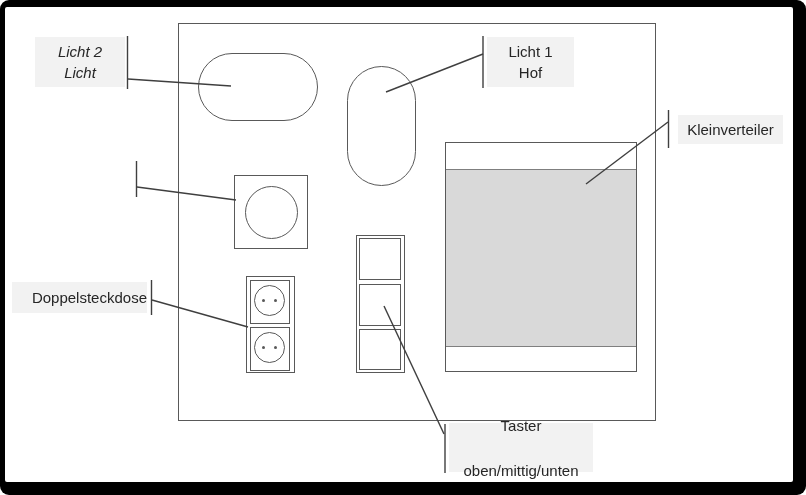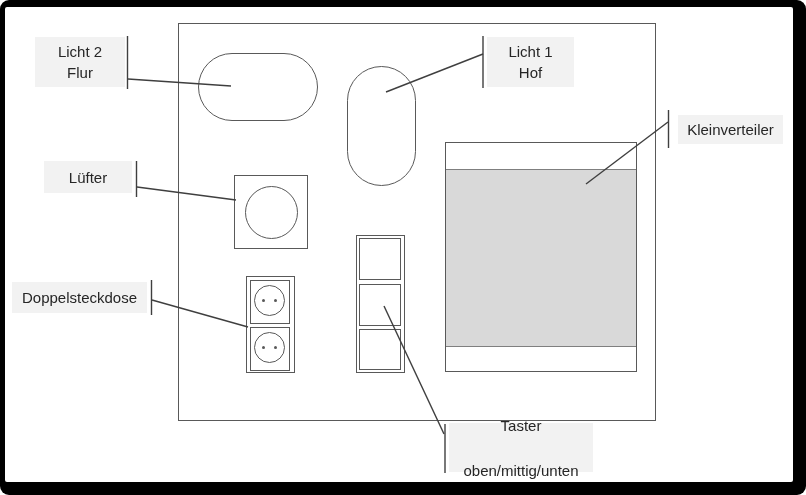--- a/index.html
+++ b/index.html
@@ -91,25 +91,25 @@
     border-bottom:1.4px solid var(--dist-edge);
   }
   .label{
     position:absolute;
     background:var(--label-bg);
     color:var(--text);
     font-size:15px;line-height:21px;
     display:flex;flex-direction:column;align-items:center;justify-content:center;
     text-align:center;white-space:nowrap;
   }
-  .label.licht2{left:35px;top:37px;width:90px;height:50px;}
+  .label.licht2{left:35px;top:37px;width:90px;height:50px;font-style:italic;}
   .label.licht1{left:487px;top:37px;width:87px;height:50px;justify-content:center;}
   .label.kleinverteiler{left:678px;top:115px;width:105px;height:29px;}
   .label.luefter{left:44px;top:161px;width:88px;height:32px;}
-  .label.doppelsteckdose{left:12px;top:282px;width:135px;height:31px;}
+  .label.doppelsteckdose{left:12px;top:282px;width:135px;height:31px;align-items:flex-end;}
   .label.taster{left:449px;top:423px;width:144px;height:49px;gap:24px;}
   svg.overlay{
     position:absolute;left:0;top:0;width:806px;height:495px;
     pointer-events:none;
   }
   svg.overlay line{stroke:var(--line);stroke-width:1.4;}
 </style>
 </head>
 <body>
 
@@ -164,35 +164,32 @@
     <line x1="128" y1="79" x2="231" y2="86"></line>
     <line x1="483" y1="54" x2="386" y2="92"></line>
     <line x1="668" y1="122" x2="586" y2="184"></line>
     <line x1="137" y1="187" x2="236" y2="200"></line>
     <line x1="152" y1="300" x2="248" y2="327"></line>
     <line x1="384" y1="306" x2="444" y2="434"></line>
   </svg>
 
   <div class="label licht2">
     <span>Licht 2</span>
-    <span>Flur</span>
+    <span>Licht</span>
   </div>
 
   <div class="label licht1">
     <span>Licht 1</span>
     <span>Hof</span>
   </div>
 
   <div class="label kleinverteiler">
     <span>Kleinverteiler</span>
   </div>
 
-  <div class="label luefter">
-    <span>Lüfter</span>
-  </div>
 
   <div class="label doppelsteckdose">
     <span>Doppelsteckdose</span>
   </div>
 
   <div class="label taster">
     <span>Taster</span>
     <span>oben/mittig/unten</span>
   </div>
 </div>

